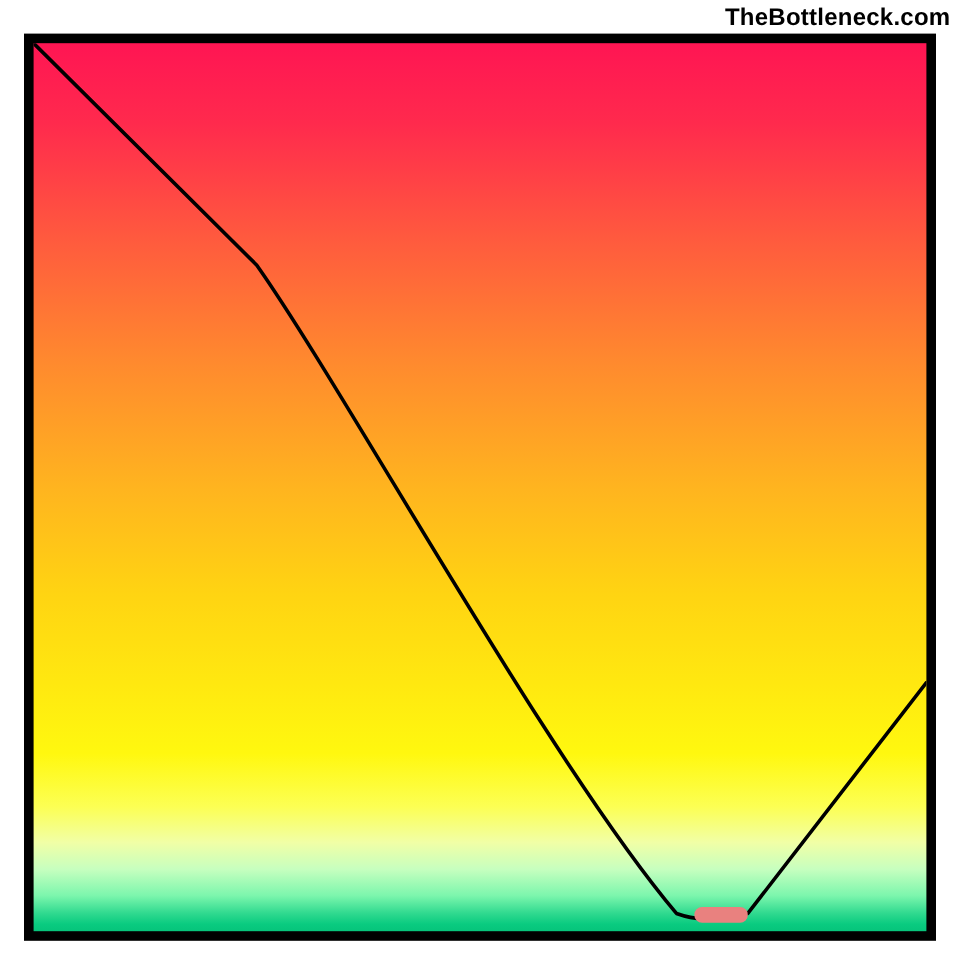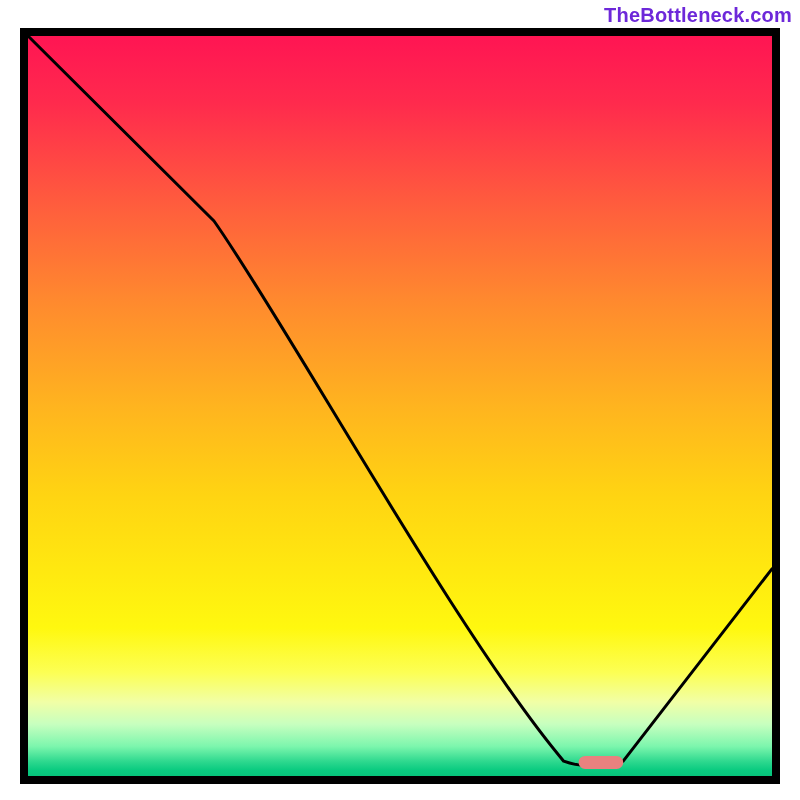--- a/index.html
+++ b/index.html
@@ -10,21 +10,21 @@
     height: 800px;
     background: #fff;
   }
   .watermark {
     position: absolute;
     top: 4px;
     right: 8px;
     font-family: Arial, Helvetica, sans-serif;
     font-size: 20px;
     font-weight: 600;
-    color: #6d28d9;
+    color: #000000;
     letter-spacing: 0.2px;
   }
   .plot-frame {
     position: absolute;
     left: 20px;
     top: 28px;
     width: 760px;
     height: 756px;
     background: #000;
   }

